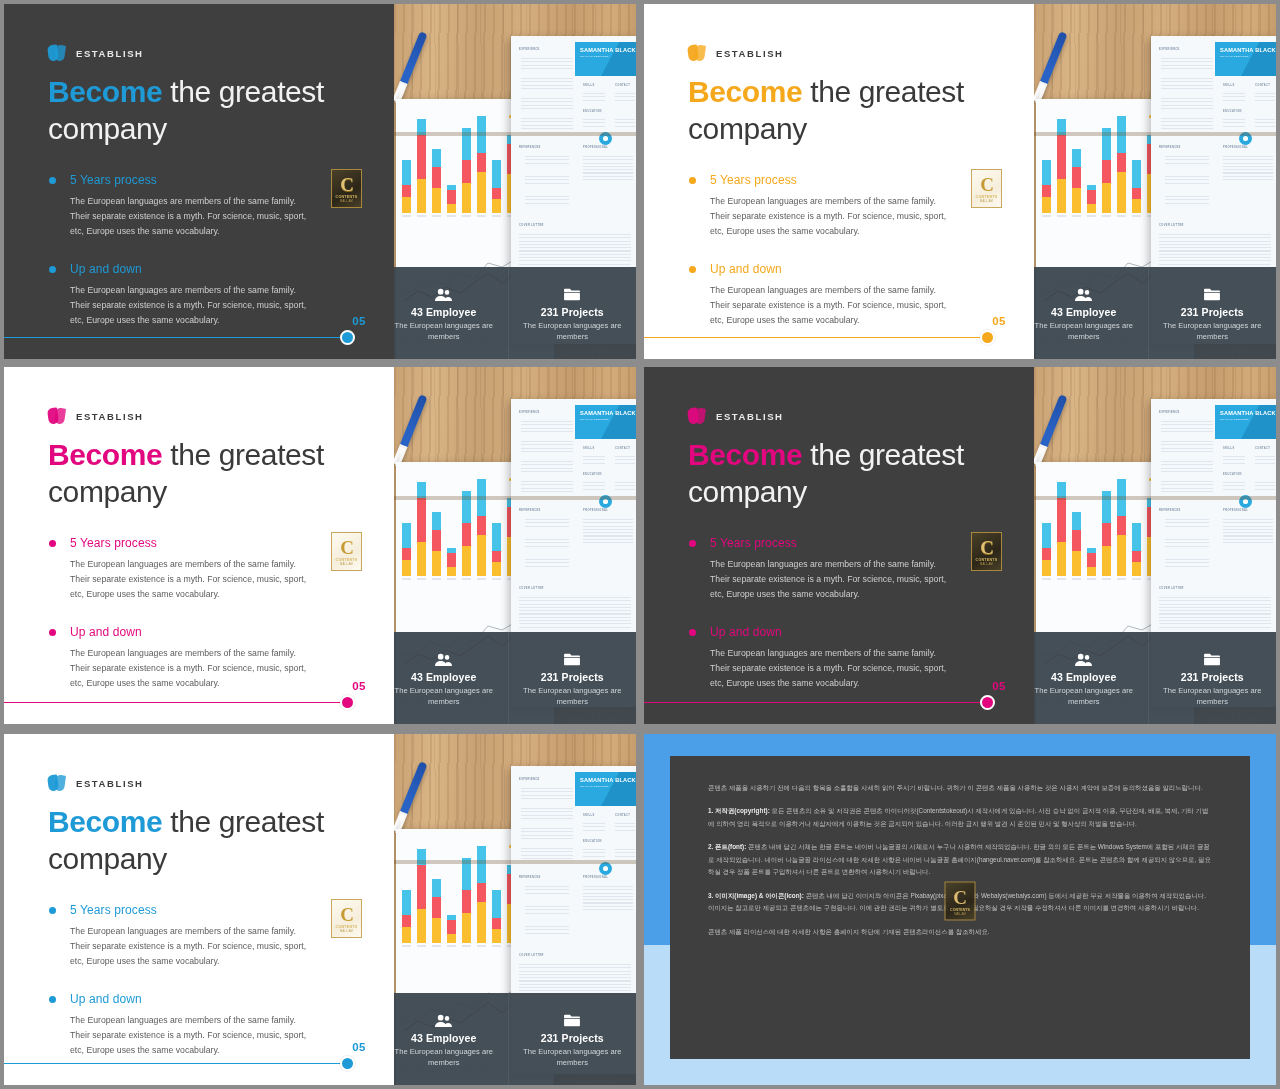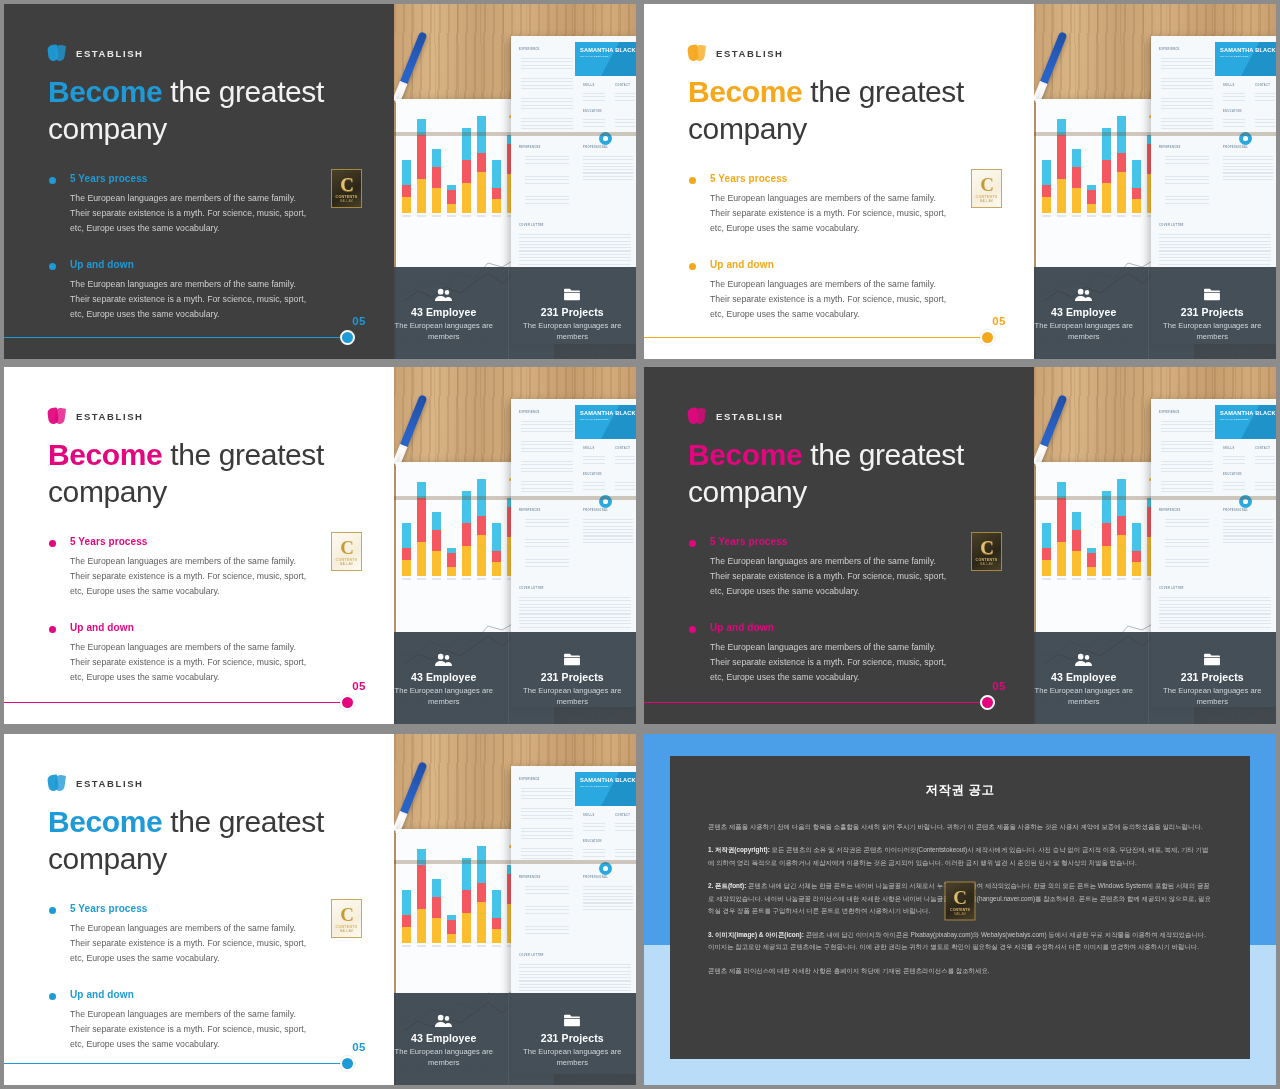--- a/index.html
+++ b/index.html
@@ -68,21 +68,21 @@
   .headline b { font-weight: 700; }
 
   
   .bullets { margin-top: 25px; }
   .bullet { position: relative; padding-left: 22px; margin-bottom: 23px; }
   .bullet .dot {
     position: absolute; left: 1px; top: 4px;
     width: 7px; height: 7px; border-radius: 50%;
   }
   .b-title {
-    font-size: 10px; font-weight: 700; letter-spacing: .1px;
+    font-size: 12px; font-weight: 400; letter-spacing: .1px;
     margin-bottom: 7px;
   }
   .b-body { font-size: 8.7px; line-height: 1.72; max-width: 238px; }
   .slide.dark .b-body { color: #cfcfcf; }
   .slide.light .b-body { color: #5c5c5c; }
 
   
   .seal {
     position: absolute; right: 32px; top: 165px;
     width: 31px; height: 39px;
@@ -1476,21 +1476,20 @@
               <div class="d">The European languages are members</div>
             </div>
           </div>
         </div>
       </div>
     </div>
   <div class="cell r3" id="c5">
       <div class="cslide">
         <div class="lowband"></div>
         <div class="inner">
-          <div class="ctitle">저작권 공고</div>
           <p class="cpara">콘텐츠 제품을 사용하기 전에 다음의 항목을 소홀함을 사세히 읽어 주시기 바랍니다. 귀하가 이 콘텐츠 제품을 사용하는 것은 사용자 계약에 보증에 동의하셨음을 알리느랍니다.</p>
           <p class="cpara"><b>1. 저작권(copyright):</b><span> 모든 콘텐츠의 소유 및 저작권은 콘텐츠 아이디어컷(Contentstokeout)사 제작사에게 있습니다. 사전 승낙 없이 금지적 이용, 무단전재, 배포, 복제, 기타 기법에 의하여 영리 목적으로 이용하거나 제삼자에게 이용하는 것은 금지되어 있습니다. 이러한 금지 행위 발견 시 준인된 민사 및 형사상의 처벌을 받습니다.</span></p>
           <p class="cpara"><b>2. 폰트(font):</b><span> 콘텐츠 내에 담긴 서체는 한글 폰트는 네이버 나눔글꼴의 서체로서 누구나 사용하여 제작되었습니다. 한글 외의 모든 폰트는 Windows System에 포함된 서체의 글꼴로 제작되었습니다. 네이버 나눔글꼴 라이선스에 대한 자세한 사항은 네이버 나눔글꼴 홈페이지(hangeul.naver.com)를 참조하세요. 폰트는 콘텐츠와 함께 제공되지 않으므로, 필요하실 경우 정품 폰트를 구입하셔서 다른 폰트로 변환하여 사용하시기 바랍니다.</span></p>
           <p class="cpara"><b>3. 이미지(image) &amp; 아이콘(icon):</b><span> 콘텐츠 내에 담긴 이미지와 아이콘은 Pixabay(pixabay.com)와 Webalys(webalys.com) 등에서 제공한 무료 저작물을 이용하여 제작되었습니다. 이미지는 참고로만 제공되고 콘텐츠에는 구현됩니다. 이에 관한 권리는 귀하가 별도로 확인이 필요하실 경우 저작물 수정하셔서 다른 이미지를 변경하여 사용하시기 바랍니다.</span></p>
           <p class="cpara">콘텐츠 제품 라이선스에 대한 자세한 사항은 홈페이지 하단에 기재된 콘텐츠라이선스를 참조하세요.</p>
           <div class="cseal">
             <span class="c">C</span>
             <span class="s1">CONTENTS</span>
             <span class="s2">MALL-AM</span>
           </div>

